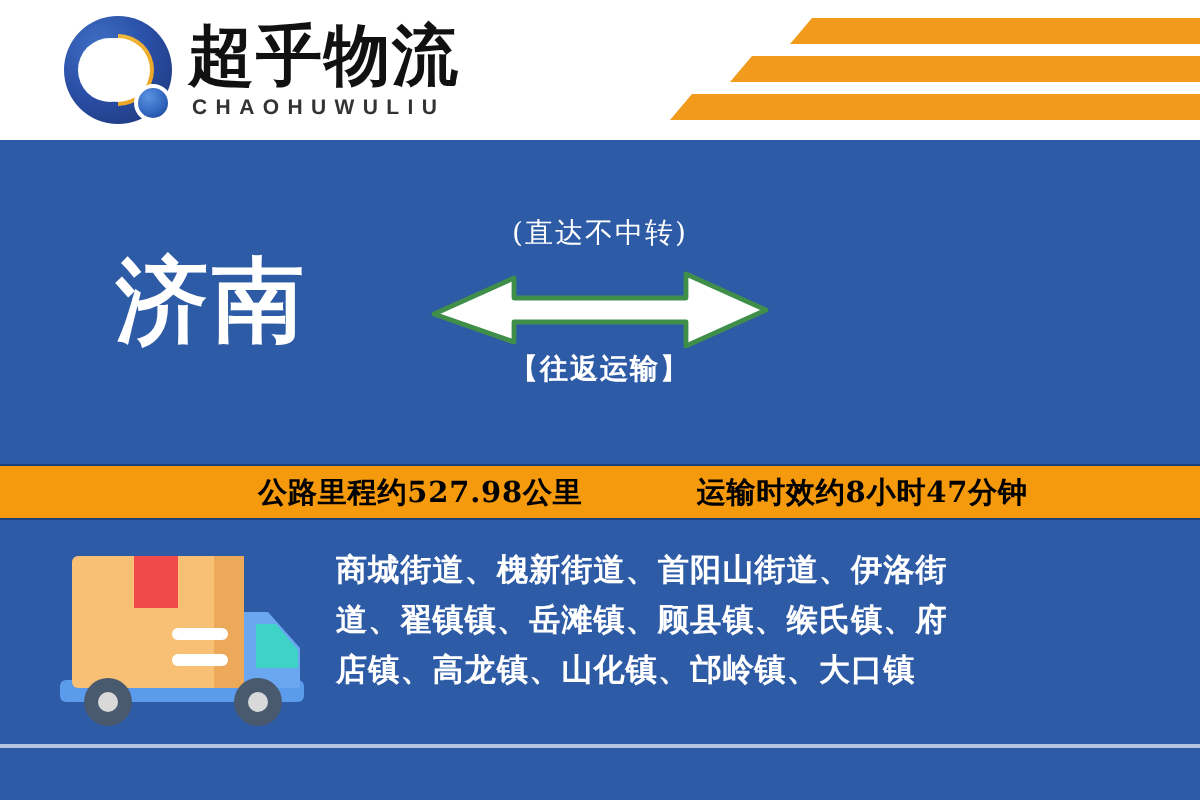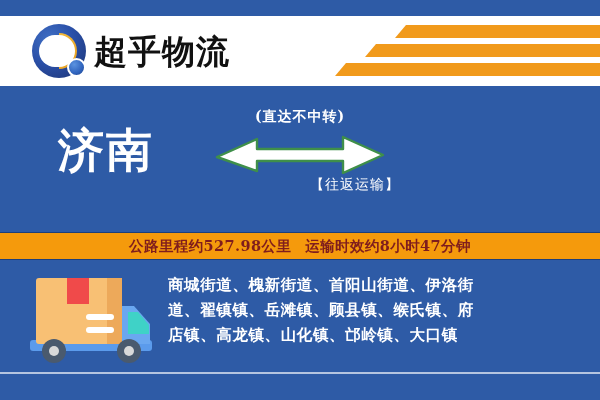--- a/index.html
+++ b/index.html
@@ -9,21 +9,21 @@
     background:#2e5ba6;
   }
   .banner{
     position:relative;width:600px;height:400px;
     background:#2e5ba6;overflow:hidden;
   }
 
   
   .header{
     position:absolute;left:0;top:0;width:600px;height:70px;
-    background:#ffffff;overflow:hidden;margin-top:16px;
+    background:#ffffff;overflow:hidden;
   }
   .logo-wrap{
     position:absolute;left:32px;top:8px;
     display:flex;align-items:center;gap:8px;
   }
   .logo-mark{
     position:relative;width:54px;height:54px;flex:0 0 54px;
   }
   .logo-mark .ring{
     position:absolute;left:0;top:0;width:54px;height:54px;border-radius:50%;
@@ -79,42 +79,42 @@
   }
   .city.origin{left:58px;}
   .city.dest{right:58px;}
 
   .mid{
     position:absolute;left:50%;top:50%;transform:translate(-50%,-50%);
     width:200px;text-align:center;
   }
   .mid-top{
     font-family:"DejaVu Serif", serif;
+    font-size:14px;font-weight:400;color:#ffffff;
+    letter-spacing:1px;margin-bottom:2px;white-space:nowrap;
+  }
+  .mid-bottom{
+    font-family:"DejaVu Serif", serif;
     font-size:14px;font-weight:700;color:#ffffff;
-    letter-spacing:1px;margin-bottom:2px;white-space:nowrap;
-  }
-  .mid-bottom{
-    font-family:"DejaVu Serif", serif;
-    font-size:14px;font-weight:400;color:#ffffff;
-    letter-spacing:1px;margin-top:2px;white-space:nowrap;text-align:right;
+    letter-spacing:1px;margin-top:2px;white-space:nowrap;
   }
   .arrow-svg{display:block;margin:0 auto;}
 
   
   .infobar{
     position:absolute;left:0;top:232px;width:600px;height:28px;
     background:#f59a0c;
     border-top:1.5px solid #1d3f7a;border-bottom:1.5px solid #1d3f7a;
     box-sizing:border-box;
     display:flex;align-items:center;justify-content:center;
   }
   .infobar .txt{
     font-family:"DejaVu Serif", serif;
-    font-size:14.5px;font-weight:700;color:#7f1d1d;
-    letter-spacing:0.4px;white-space:nowrap;
+    font-size:14.5px;font-weight:700;color:#000000;
+    letter-spacing:0.4px;white-space:nowrap;margin-left:43px;
   }
   .infobar .gap{display:inline-block;width:14px;}
 
   
   .bottom{
     position:absolute;left:0;top:262px;width:484px;height:138px;
   }
   .truck{position:absolute;left:24px;top:10px;}
   .areas{
     position:absolute;left:168px;top:10px;right:10px;
@@ -138,20 +138,21 @@
     <div class="logo-wrap">
       <div class="logo-mark">
         <div class="ring"></div>
         <div class="crescent"></div>
         <div class="crescent-cut"></div>
         <div class="hole"></div>
         <div class="dot"></div>
       </div>
       <div class="logo-text">
         <span class="logo-cn">超乎物流</span>
+        <span class="logo-en">CHAOHUWULIU</span>
       </div>
     </div>
 
     <div class="stripes">
       <div class="stripe s1"></div>
       <div class="stripe s2"></div>
       <div class="stripe s3"></div>
     </div>
   </div>
 

